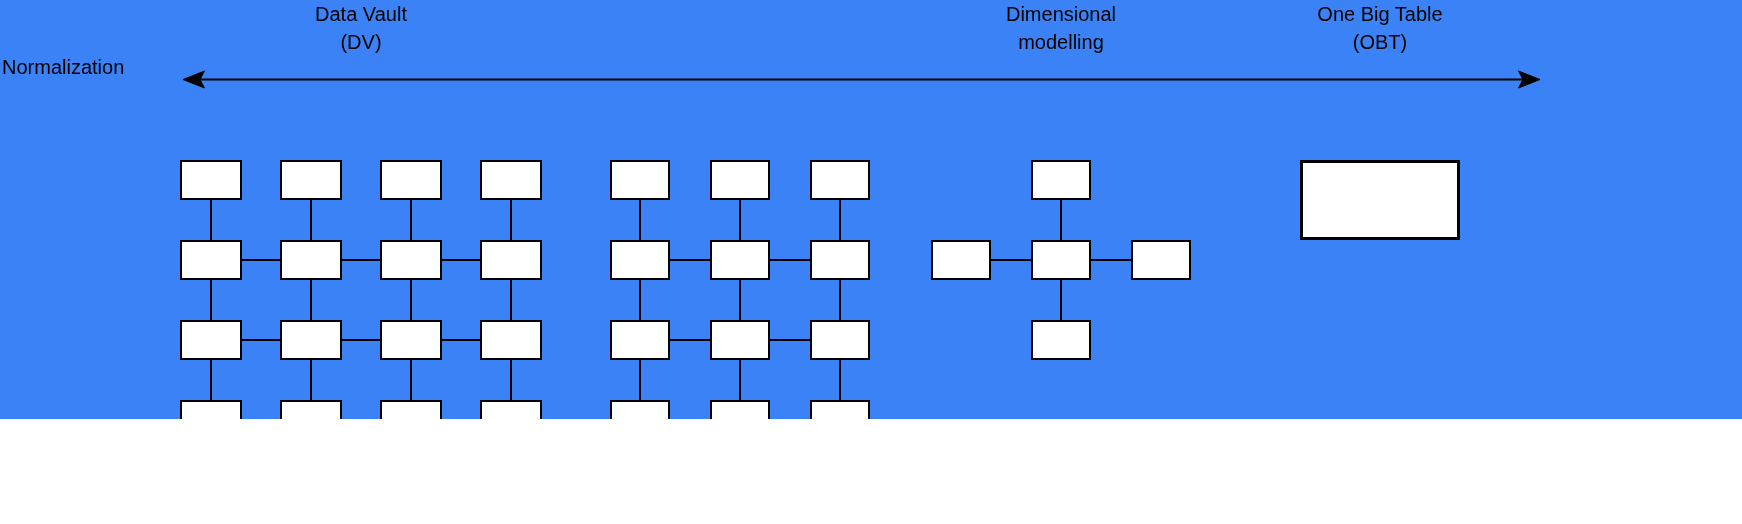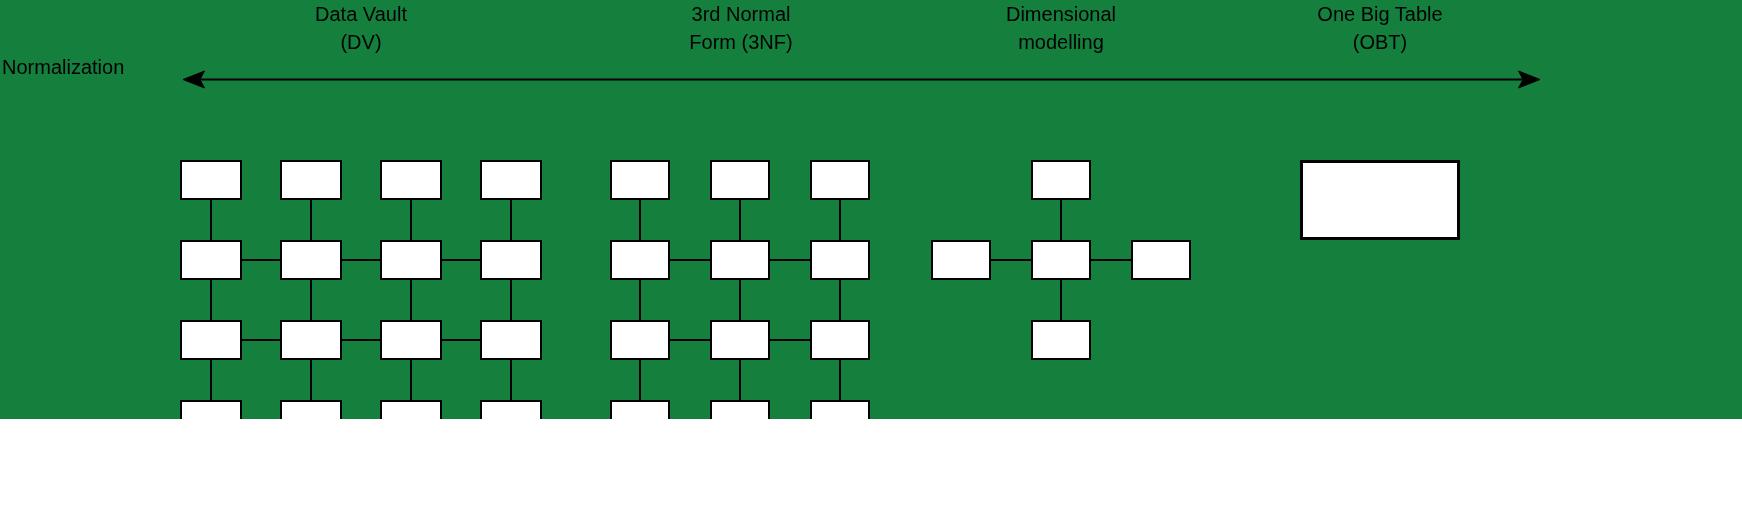--- a/index.html
+++ b/index.html
@@ -1,20 +1,20 @@
 <!DOCTYPE html>
 <html><head>
 <meta charset="utf-8">
 <style>
   html, body { margin: 0; padding: 0; background: #ffffff; }
   .canvas {
     position: relative;
     width: 1742px;
     height: 419px;
-    background: #15803d;
+    background: #3b82f6;
     font-family: "Liberation Sans", "DejaVu Sans", sans-serif;
     color: #000000;
     overflow: hidden;
   }
   .approach-label {
     position: absolute;
     top: 0px;
     width: 220px;
     text-align: center;
     font-size: 20px;
@@ -43,22 +43,20 @@
   .box-thick { border-width: 3px; }
   .link { position: absolute; background: #000000; }
 </style>
 </head>
 <body>
 
 <div class="canvas">
 
   <div class="approach-label" style="left:251px">Data Vault
 (DV)</div>
-  <div class="approach-label" style="left:631px">3rd Normal
-Form (3NF)</div>
   <div class="approach-label" style="left:1270px">One Big Table
 (OBT)</div>
   <div class="approach-label" style="left:951px">Dimensional
 modelling</div>
 
   <div class="axis-label left">Normalization</div>
 
   <svg class="arrow-svg" width="1742" height="110" viewBox="0 0 1742 110">
     <line x1="199" y1="79.5" x2="1524" y2="79.5" stroke="#000000" stroke-width="2"></line>
     <path d="M 183 79.5 L 204.5 71 L 200 79.5 L 204.5 88 Z" fill="#000000" stroke="#000000" stroke-width="1"></path>

